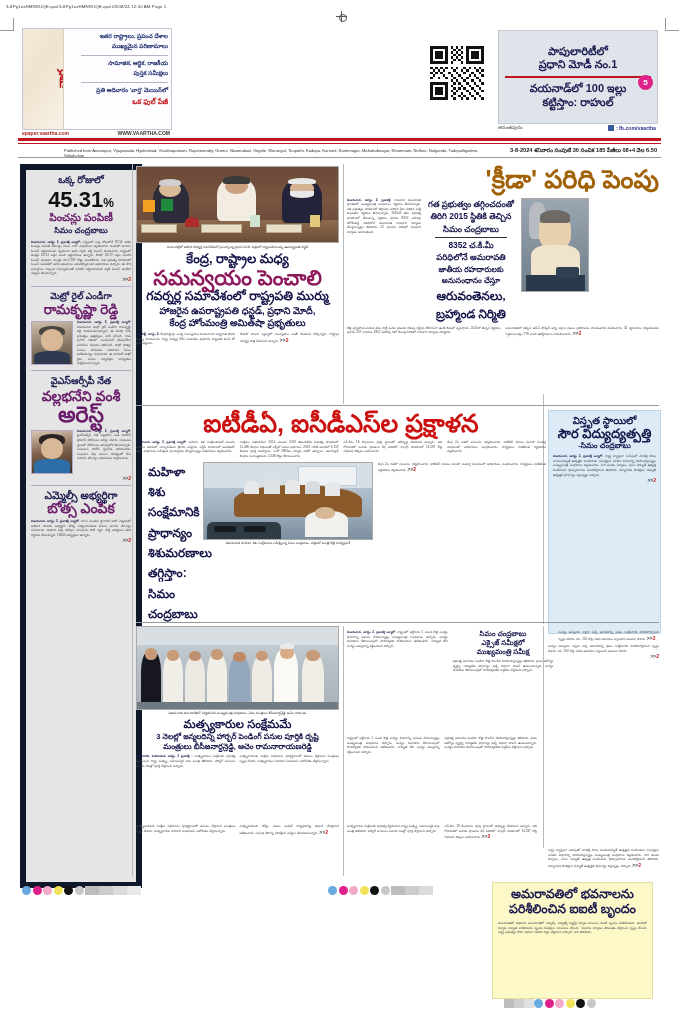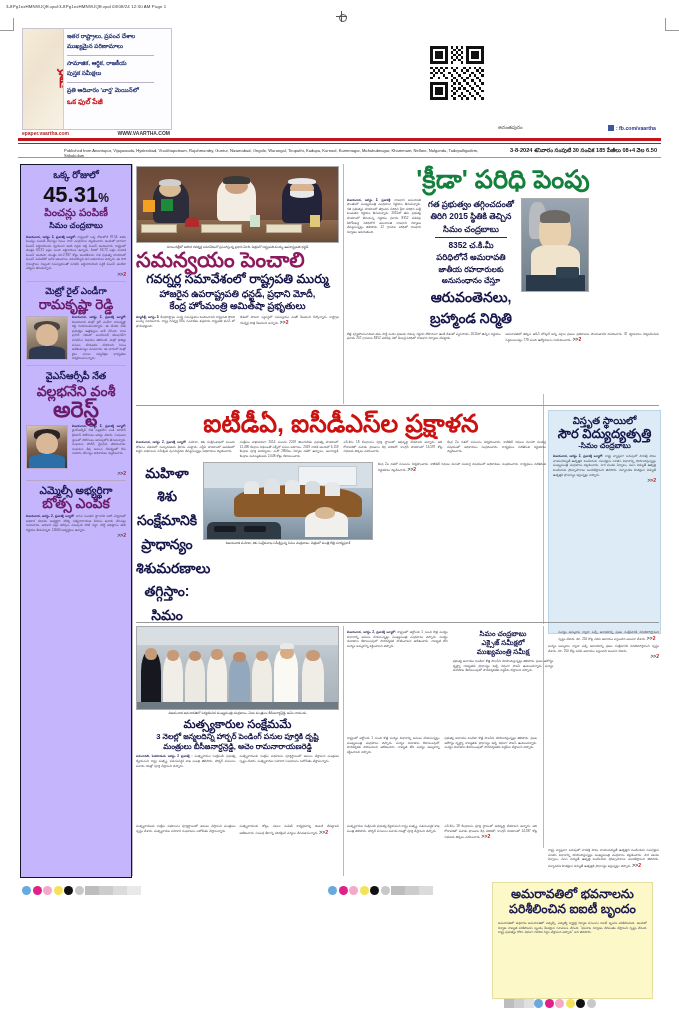--- a/index.html
+++ b/index.html
@@ -72,21 +72,21 @@
     transform: translateY(-50%) rotate(-90deg);
     transform-origin:center;
     width:96px; text-align:center;
     font-size:12px; font-weight:bold;
     color:#c3161c;
     white-space:nowrap;
     text-shadow: 0 0 1px rgba(0,0,0,.25);
   }
   .promo-lines {
     flex:1; padding:4px 3px 2px 3px;
-    display:flex; flex-direction:column; align-items:flex-start; justify-content:flex-start;
+    display:flex; flex-direction:column; align-items:flex-end; justify-content:flex-start;
     gap:2px;
   }
   .promo-l {
     font-size:5.9px; font-weight:bold; color:#1a2a6b; text-align:center;
     line-height:1.35;
   }
   .promo-rule { width:86%; height:1px; background:#b9b2c6; margin:2px 0; }
   .promo-red {
     font-size:7.2px; font-weight:bold; color:#c3161c; text-align:center;
   }
@@ -175,21 +175,21 @@
   .byline { font-size:3.05px; font-weight:bold; color:#1f1f4d; }
   .cont {
     font-size:5px; font-weight:bold; color:#444;
     text-align:right;
   }
   .cont i { color:#c3161c; font-style:normal; }
 
   
   .leftcol {
     position:absolute; left:2px; top:140px; width:110px; height:712px;
-    background:#c4b5fd; border:1px solid #0f172a;
+    background:#e5e5e5; border:6px solid #0f172a;
   }
   .lc-pad { padding:4px 5px; }
   .lc-kicker { font-size:9.5px; font-weight:bold; color:#1b1b50; text-align:center; }
   .lc-big { font-size:22px; font-weight:bold; color:#111; text-align:center; line-height:1; margin:1px 0 1px; }
   .lc-big .pct { font-size:12px; }
   .lc-sub { font-size:10.5px; font-weight:bold; color:#6a1b6a; text-align:center; line-height:1.1; }
   .lc-attr { font-size:8px; font-weight:bold; color:#1b1b50; text-align:center; margin-top:2px; }
   .lc-head2 { font-size:9px; font-weight:bold; color:#1b1b50; text-align:center; }
   .lc-head2b { font-size:13.5px; font-weight:bold; color:#6a1b6a; text-align:center; line-height:1.05; }
   .lc-head3 { font-size:9.5px; font-weight:bold; color:#1b1b50; text-align:center; }
@@ -221,32 +221,32 @@
   .portrait.p2 .body { background:#2b6ea8; }
   .portrait.p2 .hair { background:#2a2422; }
 
   
   .photo {
     position:absolute; border:1px solid #aaa; overflow:hidden;
   }
   .cap { font-size:3.2px; color:#333; text-align:center; line-height:1.4; }
 
   .ch-kicker { font-size:13px; font-weight:bold; color:#15154a; text-align:center; line-height:1.1;}
-  .ch-main { font-size:21px; font-weight:bold; color:#8e1a5e; text-align:left; line-height:1.05;}
+  .ch-main { font-size:21px; font-weight:bold; color:#8e1a5e; text-align:center; line-height:1.05;}
   .ch-sub { font-size:12.5px; font-weight:bold; color:#15154a; text-align:center; line-height:1.15;}
   .ch-sub2 { font-size:9.5px; font-weight:bold; color:#15154a; text-align:center; line-height:1.25;}
 
   
   .red-head {
     position:absolute; font-size:25px; font-weight:bold; color:#cc1111;
     text-align:center; line-height:1.05; width:100%;
   }
   .krida-head {
-    position:absolute; font-size:25.5px; font-weight:bold; color:#15803d;
-    text-align:center; line-height:1.05;
+    position:absolute; font-size:25.5px; font-weight:bold; color:#a16207;
+    text-align:right; line-height:1.05;
   }
 
   
   .bluebox {
     position:absolute; background:#dcebf5; border:1px solid #bcd4e3;
   }
   .bb-h1 { font-size:10px; font-weight:bold; color:#15154a; text-align:center; line-height:1.2;}
   .bb-h2 { font-size:13px; font-weight:bold; color:#15154a; text-align:center; line-height:1.1;}
   .bb-h3 { font-size:7.5px; font-weight:bold; color:#15154a; text-align:center;}
   .pp-l { font-size:8.4px; font-weight:bold; color:#15154a; text-align:center; line-height:1.5; }
@@ -256,21 +256,21 @@
   .lq-m { font-size:24px; font-weight:bold; color:#1b1b78; text-align:center; line-height:1.05;}
 
   
   .ga-k { font-size:11.5px; font-weight:bold; color:#15154a; text-align:center; line-height:1.15;}
   .ga-m { font-size:21px; font-weight:bold; color:#8e1a5e; text-align:center; line-height:1.05;}
   .ga-s { font-size:7.6px; font-weight:bold; color:#15154a; text-align:center; line-height:1.3;}
 
   
   .yellowbox { position:absolute; background:#fdf8c8; border:1px solid #e4dca0; }
   .yb-h { font-size:12.5px; font-weight:bold; color:#1b1b50; text-align:center; line-height:1.2;}
-  .pq-l { font-size:14px; font-weight:bold; color:#15154a; text-align:center; line-height:1.7;}
+  .pq-l { font-size:12px; font-weight:bold; color:#15154a; text-align:left; line-height:1.7;margin-left:12px;}
 
   
   .calbar { position:absolute; height:9px; display:flex; align-items:center; }
   .cal-dot { width:9px; height:9px; border-radius:50%; margin-right:1.5px; }
   .cal-sq { width:14px; height:9px; }
 
   
   .pbg { position:absolute; inset:0; }
 </style>
 </head>
@@ -424,20 +424,28 @@
               <rect x="19" y="19" width="1" height="1"></rect>
             <rect x="9" y="20" width="1" height="1"></rect>
               <rect x="12" y="20" width="1" height="1"></rect>
               <rect x="14" y="20" width="1" height="1"></rect>
             <rect x="17" y="20" width="1" height="1"></rect>
               <rect x="20" y="20" width="1" height="1"></rect>
           </g>
         </svg>
       </div>
 
+      <div class="flash-box">
+        <div class="flash-l">పాపులారిటీలో</div>
+        <div class="flash-l">ప్రధాని మోడీ నం.1</div>
+        <div class="flash-rule"></div>
+        <div class="flash-l">వయనాడ్‌లో 100 ఇల్లు</div>
+        <div class="flash-l">కట్టిస్తాం: రాహుల్</div>
+        <div class="flash-badge">5</div>
+      </div>
       <div class="flash-foot">
         <span>అనంతపురం</span>
         <span class="fb-line"><span class="fb-chip"></span><span>: fb.com/vaartha</span></span>
       </div>
 
       <div class="hdr-rule-1"></div>
       <div class="hdr-rule-2"></div>
       <div class="pubinfo">Published from Anantapur, Vijayawada, Hyderabad, Visakhapatnam, Rajahmundry, Guntur, Nizamabad, Ongole, Warangal, Tirupathi, Kadapa, Kurnool, Karimnagar, Mahabubnagar, Khammam, Nellore, Nalgonda, Tadepalligudem, Srikakulam</div>
       <div class="dateline">3-8-2024  శనివారం  సంపుటి 30  సంచిక 185  పేజీలు 08+4  వెల 6.50</div>
       <div class="hdr-rule-3"></div>
@@ -522,20 +530,21 @@
         <div style="position:absolute;left:3%;top:44%;width:6%;height:16%;background:#f4a020;"></div>
         <div style="position:absolute;left:12%;top:43%;width:6%;height:16%;background:#1f8a3c;"></div>
         <div style="position:absolute;left:2%;bottom:12%;width:17%;height:10%;background:#e8dfc8;border:1px solid #b6a98c;"></div>
         <div style="position:absolute;left:32%;bottom:12%;width:19%;height:10%;background:#e8dfc8;border:1px solid #b6a98c;"></div>
         <div style="position:absolute;left:64%;bottom:12%;width:17%;height:10%;background:#e8dfc8;border:1px solid #b6a98c;"></div>
         <div style="position:absolute;left:24%;bottom:20%;width:7%;height:14%;background:#b02b2b;border-radius:50% 50% 0 0;"></div>
         <div style="position:absolute;left:56%;bottom:20%;width:5%;height:16%;background:#cfe4cf;"></div>
         <div style="position:absolute;left:86%;bottom:20%;width:5%;height:16%;background:#e0c97a;"></div>
       </div>
       <div class="cap" style="margin-top:2px;">నూయిదిల్లీలో జరిగిన గవర్నర్ల సమావేశంలో ప్రసంగిస్తున్న ప్రధాని మోదీ. చిత్రంలో రాష్ట్రపతి ముర్ము, ఉపరాష్ట్రపతి ధన్ఖడ్</div>
+      <div class="ch-kicker" style="margin-top:3px;">కేంద్ర, రాష్ట్రాల మధ్య</div>
       <div class="ch-main">సమన్వయం పెంచాలి</div>
       <div class="ch-sub">గవర్నర్ల సమావేశంలో రాష్ట్రపతి ముర్ము</div>
       <div class="ch-sub2" style="margin-top:2px;">హాజరైన ఉపరాష్ట్రపతి ధన్ఖడ్, ప్రధాని మోదీ,</div>
       <div class="ch-sub2">కేంద్ర హోంమంత్రి అమిత్‌షా ప్రభృతులు</div>
       <div style="display:flex; gap:5px; margin-top:3px;">
         <div class="tiny" style="flex:1;">
           <span class="byline">న్యూడిల్లీ, ఆగస్టు 2:</span>
           <span>కేంద్రరాష్ట్రాల మధ్య సమన్వయం పెందించాలని రాష్ట్రపతి ద్రౌపది ముర్ము సూచించారు. రాష్ట్ర గవర్నర్ల 68వ సమావేశం శుక్రవారం రాష్ట్రపతి భవన్ లో ప్రారంభమైంది.</span>
         </div>
         <div class="tiny" style="flex:1;">
@@ -556,21 +565,21 @@
         </div>
         <div style="width:92px;">
           <div class="pp-l">గత ప్రభుత్వం తగ్గించదంతో</div>
           <div class="pp-l">తిరిగి 2015 స్థితికి తెచ్చిన</div>
           <div class="pp-l">సిమం చంద్రబాబు</div>
           <div style="height:1px;background:#333;margin:1px 10px;"></div>
           <div class="pp-l">8352 చ.కి.మీ</div>
           <div class="pp-l">పరిధిలోనే అమరావతి</div>
           <div class="pp-l" style="font-size:7.6px;">జాతీయ రహదారులకు</div>
           <div class="pp-l" style="font-size:7.6px;">అనుసంధానం చేస్తూ</div>
-          <div class="pp-l" style="font-size:14px;">ఆరువంతెనలు, బ్రహ్మాండ నిర్మితి</div>
+          <div class="pp-l" style="font-size:12px;font-family:Liberation Serif, serif;">ఆరువంతెనలు, బ్రహ్మాండ నిర్మితి</div>
         </div>
         <div style="width:68px;">
           <div class="photo" style="position:relative;width:66px;height:92px;">
             <div class="pbg" style="background:linear-gradient(180deg,#9aa7b2 0%,#6f7d8a 100%);"></div>
             <div style="position:absolute;left:10%;top:4%;width:26%;height:40%;background:#b8bcc0;border-radius:40% 40% 20% 20%;"></div>
             <div style="position:absolute;left:26%;top:16%;width:48%;height:40%;background:#e8cfae;border-radius:44% 44% 40% 40%;"></div>
             <div style="position:absolute;left:28%;top:12%;width:44%;height:14%;background:#6d6a66;border-radius:50% 50% 18% 18%;"></div>
             <div style="position:absolute;left:14%;bottom:16%;width:74%;height:34%;background:#efe3cb;border-radius:34% 34% 0 0;"></div>
             <div style="position:absolute;left:6%;bottom:0;width:90%;height:17%;background:#2a3a4a;"></div>
             <div style="position:absolute;left:52%;bottom:14%;width:34%;height:12%;background:#2f4152;border-radius:2px;"></div>

